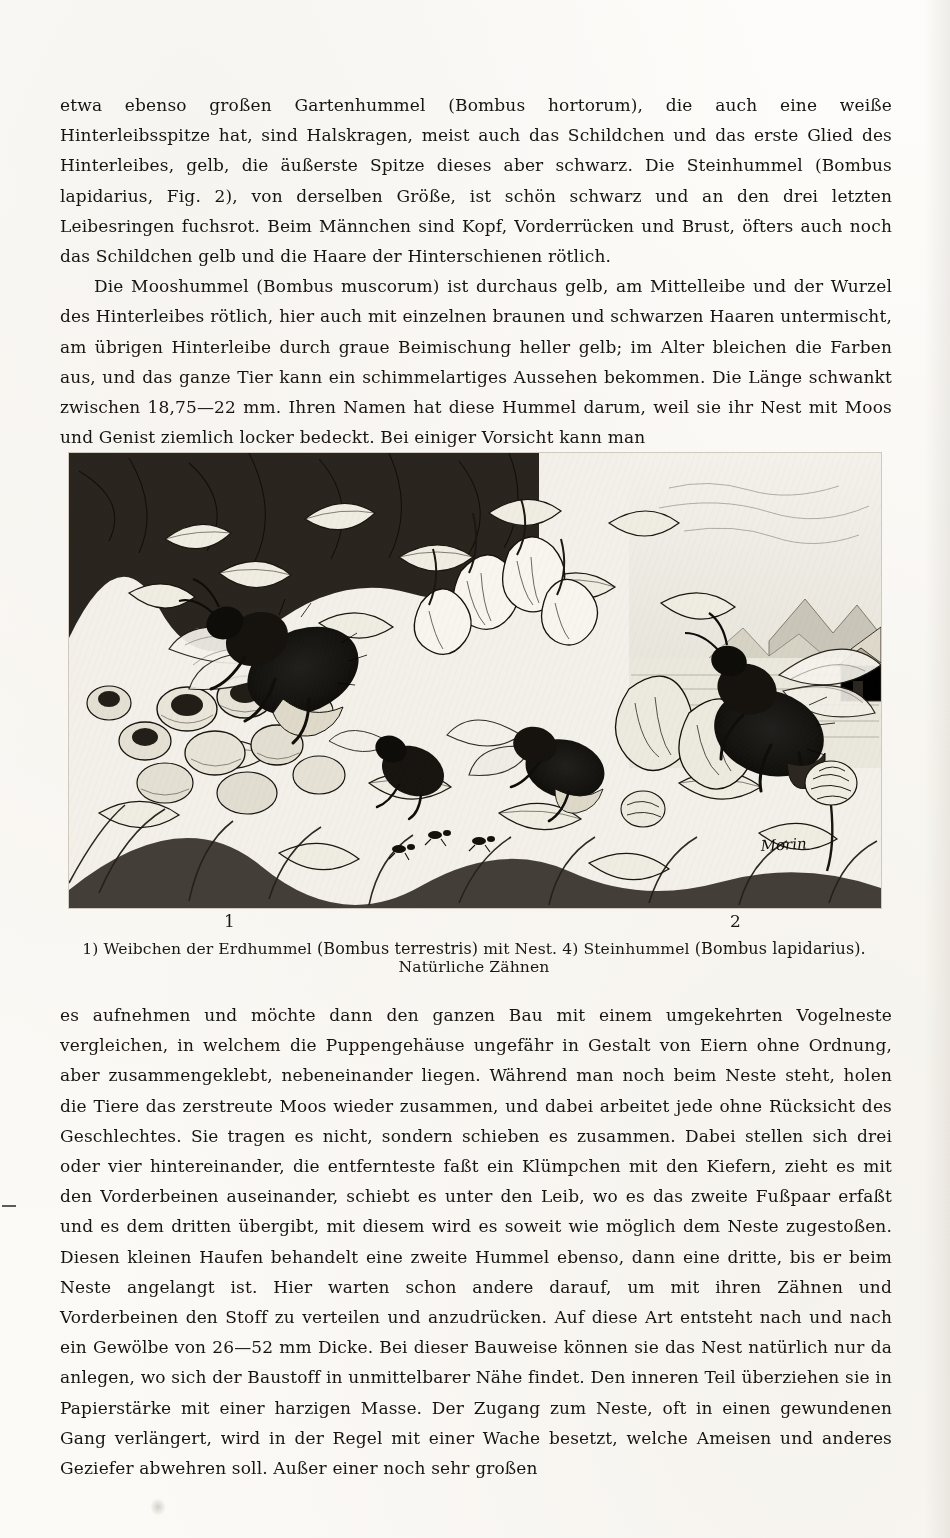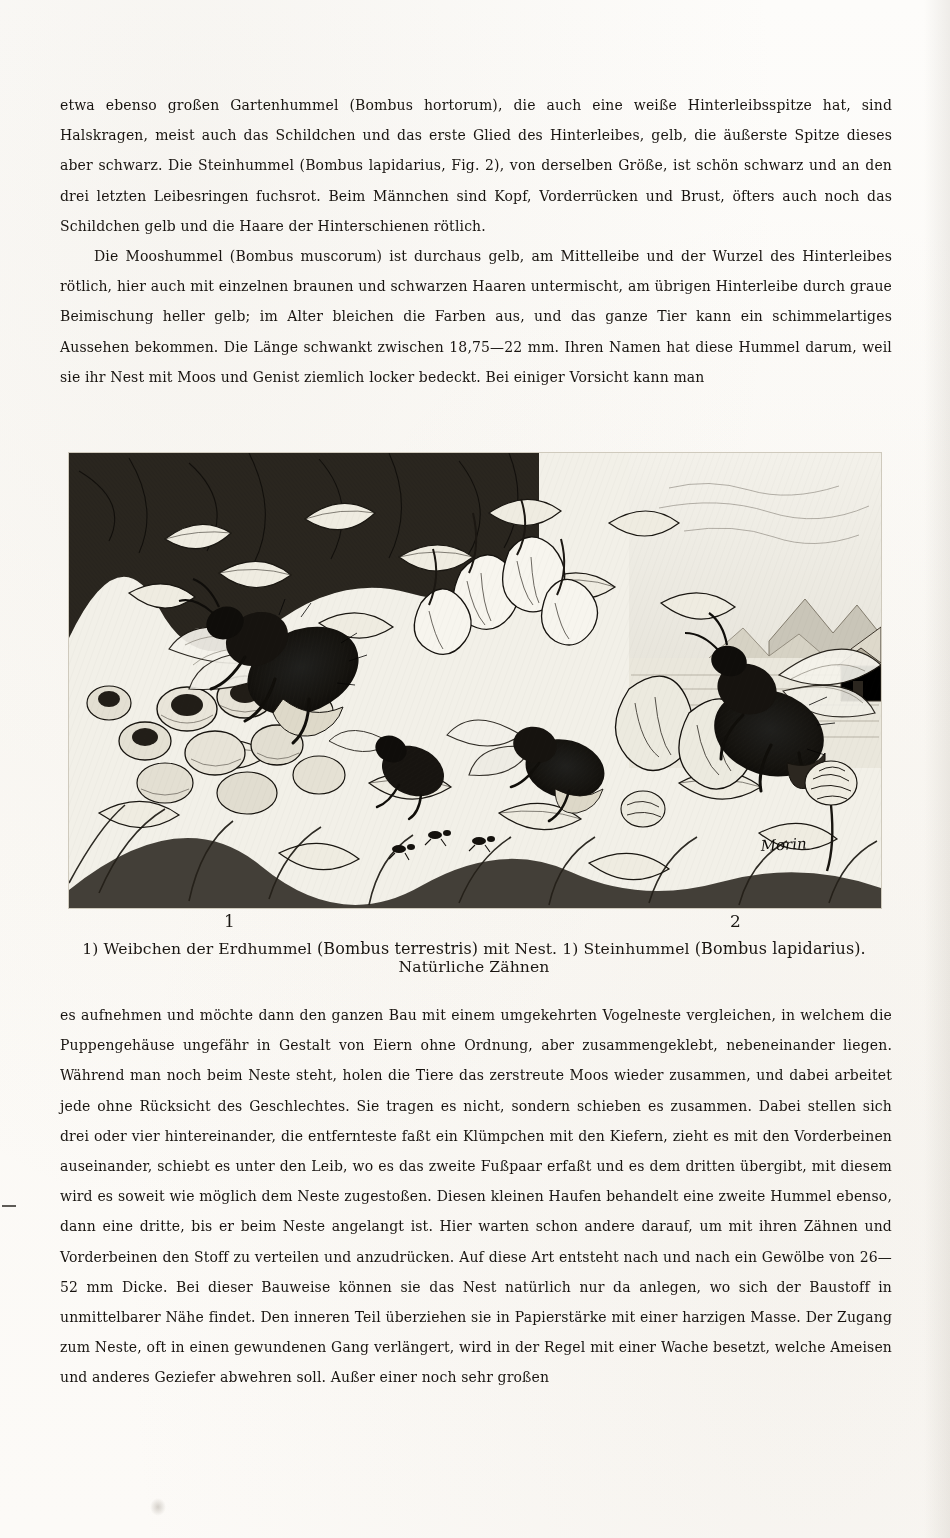--- a/index.html
+++ b/index.html
@@ -57,21 +57,21 @@
     color: #201913;
     font-family: "DejaVu Serif", serif;
     transform: scaleX(0.97);
     padding-right: 60px;
   }
 
   .textblock {
     position: absolute;
     left: 60px;
     width: 832px;
-    font-size: 14px;
+    font-size: 17px;
     line-height: 30.2px;
     text-align: justify;
     color: #181410;
     letter-spacing: 0.15px;
   }
   .textblock p {
     margin: 0;
     text-indent: 34px;
   }
   .textblock p.noindent {
@@ -462,21 +462,21 @@
     </div>
 
     <div class="fig-numbers">
       <span class="fig-num-1">1</span>
       <span class="fig-num-2">2</span>
     </div>
 
     <div class="caption">
       <span>1) Weibchen der Erdhummel</span>
       <span class="latin">(Bombus terrestris)</span>
-      <span>mit Nest. 1) Steinhummel</span>
+      <span>mit Nest. 4) Steinhummel</span>
       <span class="latin">(Bombus lapidarius).</span>
       <span>Natürliche Zähnen</span>
     </div>
   </div>
 
   <div class="textblock" id="para-bottom">
     <p class="noindent">es aufnehmen und möchte dann den ganzen Bau mit einem umgekehrten Vogelneste vergleichen, in welchem die Puppengehäuse ungefähr in Gestalt von Eiern ohne Ordnung, aber zusammengeklebt, nebeneinander liegen. Während man noch beim Neste steht, holen die Tiere das zerstreute Moos wieder zusammen, und dabei arbeitet jede ohne Rücksicht des Geschlechtes. Sie tragen es nicht, sondern schieben es zusammen. Dabei stellen sich drei oder vier hintereinander, die entfernteste faßt ein Klümpchen mit den Kiefern, zieht es mit den Vorderbeinen auseinander, schiebt es unter den Leib, wo es das zweite Fußpaar erfaßt und es dem dritten übergibt, mit diesem wird es soweit wie möglich dem Neste zugestoßen. Diesen kleinen Haufen behandelt eine zweite Hummel ebenso, dann eine dritte, bis er beim Neste angelangt ist. Hier warten schon andere darauf, um mit ihren Zähnen und Vorderbeinen den Stoff zu verteilen und anzudrücken. Auf diese Art entsteht nach und nach ein Gewölbe von 26—52 mm Dicke. Bei dieser Bauweise können sie das Nest natürlich nur da anlegen, wo sich der Baustoff in unmittelbarer Nähe findet. Den inneren Teil überziehen sie in Papierstärke mit einer harzigen Masse. Der Zugang zum Neste, oft in einen gewundenen Gang verlängert, wird in der Regel mit einer Wache besetzt, welche Ameisen und anderes Geziefer abwehren soll. Außer einer noch sehr großen</p>
   </div>
 
   <div class="marginal-tick"></div>

